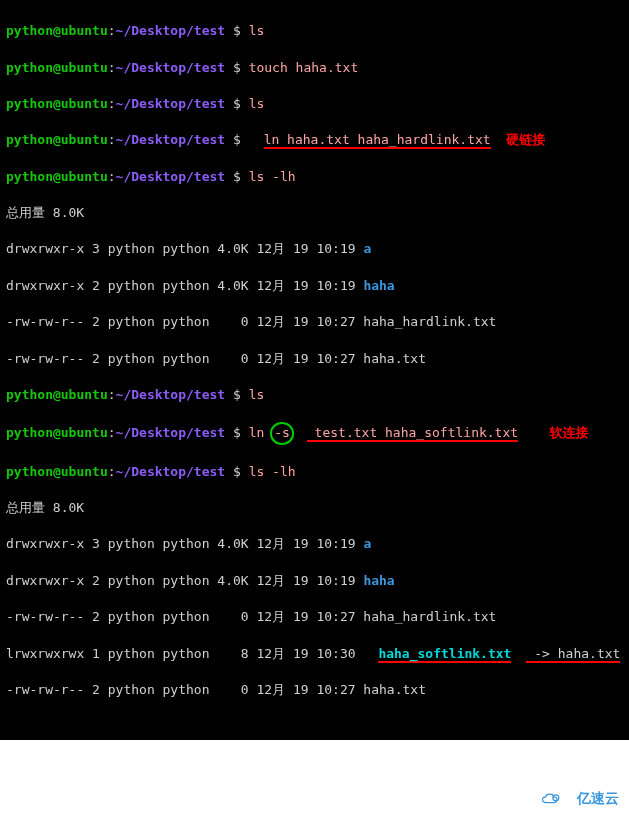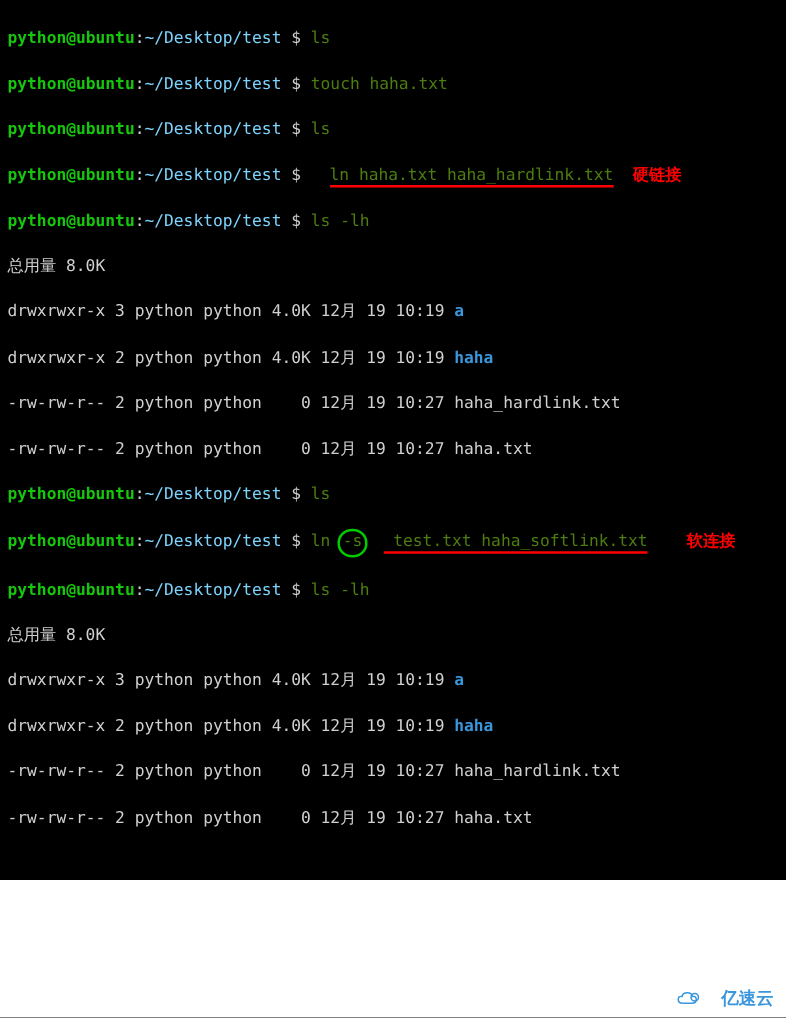--- a/index.html
+++ b/index.html
@@ -14,23 +14,23 @@
     .terminal-top {
       background: #000000;
       color: #d0d0d0;
       padding: 4px 6px;
       line-height: 1.4;
       font-family: "DejaVu Sans Mono", monospace;
       font-size: 13px;
       white-space: pre;
     }
     .user { color: #16c60c; font-weight: bold; }
-    .path { color: #7dd3fc; font-weight: normal; }
+    .path { color: #8b5cf6; font-weight: bold; }
     .dollar { color: #d0d0d0; }
-    .cmd { color: #4d7c0f; }
+    .cmd { color: #fca5a5; }
     .dir-a { color: #3a96dd; font-weight: bold; }
     .dir-haha { color: #3a96dd; font-weight: bold; }
     .link-cyan { color: #00d7d7; font-weight: bold; }
     .red-underline { border-bottom: 2px solid #ff0000; margin-left: 15px; }
     .annotation-red {
       color: #ff0000;
       font-weight: bold;
       font-family: sans-serif;
       font-size: 13px;
       display: inline-block;
@@ -74,20 +74,21 @@
 <div><span>drwxrwxr-x 2 python python 4.0K 12月 19 10:19 </span><span class="dir-haha">haha</span></div>
 <div>-rw-rw-r-- 2 python python    0 12月 19 10:27 haha_hardlink.txt</div>
 <div>-rw-rw-r-- 2 python python    0 12月 19 10:27 haha.txt</div>
 <div><span class="user">python@ubuntu</span><span>:</span><span class="path">~/Desktop/test</span><span class="dollar"> $ </span><span class="cmd">ls</span></div>
 <div class="rel"><span class="user">python@ubuntu</span><span>:</span><span class="path">~/Desktop/test</span><span class="dollar"> $ </span><span class="cmd"><span>ln </span><span class="softcircle">-s</span><span class="red-underline"> test.txt haha_softlink.txt</span></span>    <span class="annotation-red">软连接</span></div>
 <div><span class="user">python@ubuntu</span><span>:</span><span class="path">~/Desktop/test</span><span class="dollar"> $ </span><span class="cmd">ls -lh</span></div>
 <div>总用量 8.0K</div>
 <div><span>drwxrwxr-x 3 python python 4.0K 12月 19 10:19 </span><span class="dir-a">a</span></div>
 <div><span>drwxrwxr-x 2 python python 4.0K 12月 19 10:19 </span><span class="dir-haha">haha</span></div>
 <div>-rw-rw-r-- 2 python python    0 12月 19 10:27 haha_hardlink.txt</div>
+<div><span>lrwxrwxrwx 1 python python    8 12月 19 10:30 </span><span class="link-cyan red-underline">haha_softlink.txt</span><span class="red-underline"> -&gt; haha.txt</span></div>
 <div>-rw-rw-r-- 2 python python    0 12月 19 10:27 haha.txt</div>
 
 </div>
 
 <div class="yisu">
   <svg viewBox="0 0 40 24">
       <path d="M12 18 Q6 18 6 13 Q6 8 11 9 Q12 4 18 4 Q24 4 25 9 Q30 8 30 13 Q30 18 24 18 Z" fill="none" stroke="#3a96dd" stroke-width="2"></path>
       <circle cx="28" cy="10" r="5" fill="none" stroke="#3a96dd" stroke-width="2"></circle>
     </svg>
   <span>亿速云</span>

